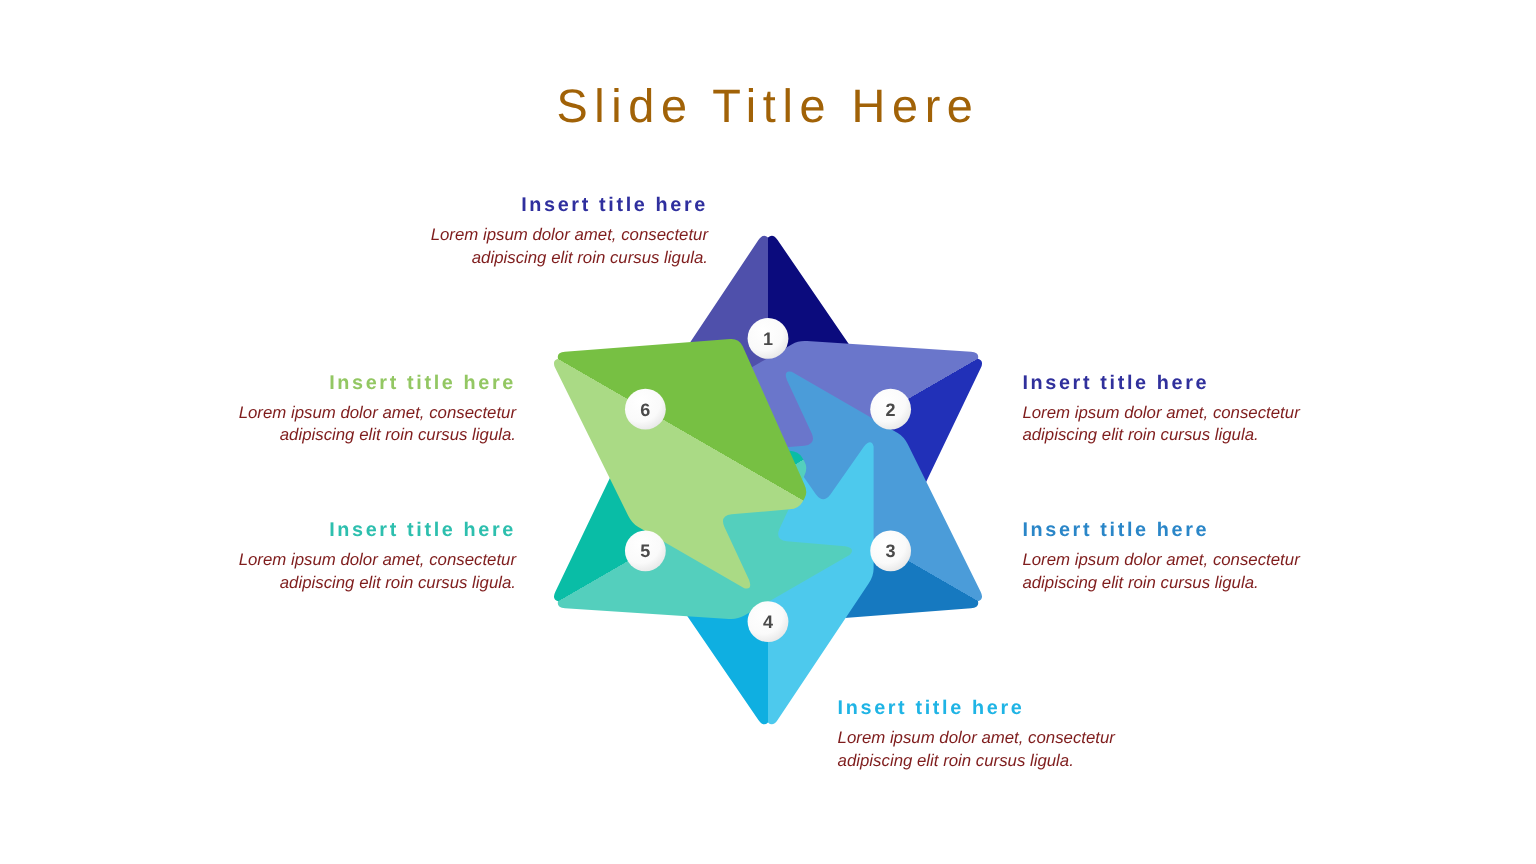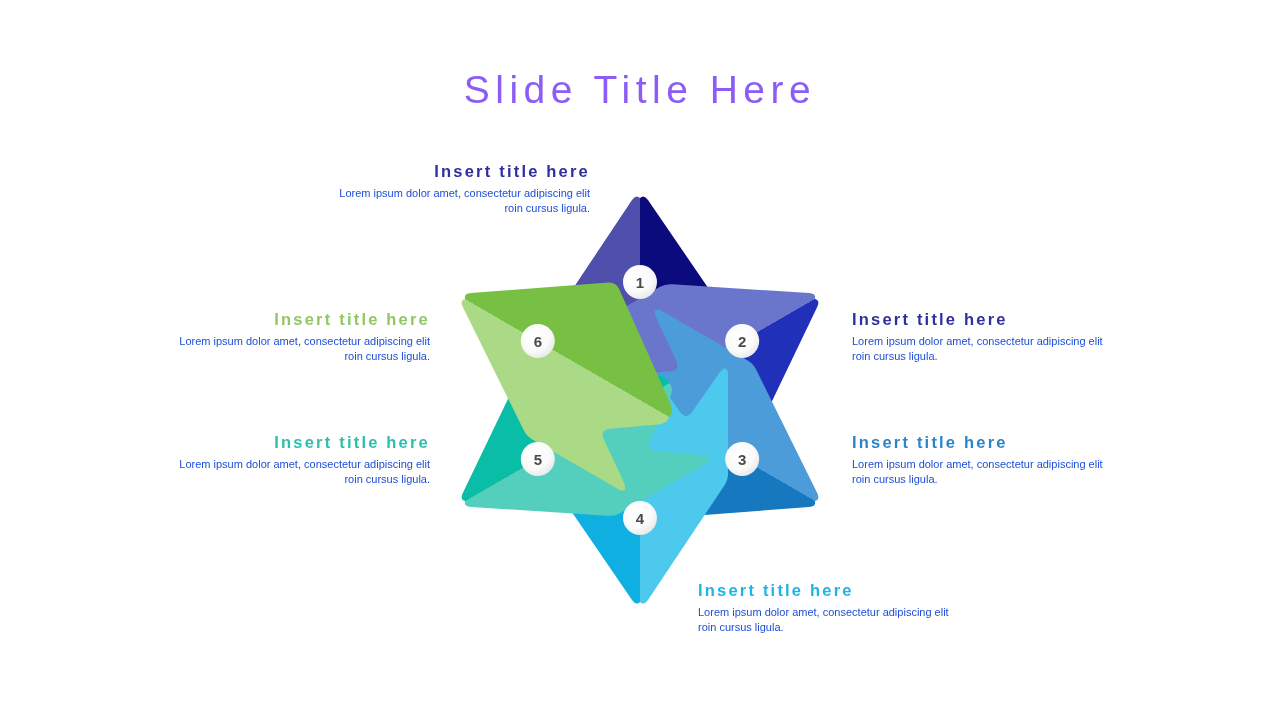--- a/index.html
+++ b/index.html
@@ -27,21 +27,21 @@
   
   .slide-title {
     position: absolute;
     top: 42px;
     left: 0;
     width: 1280px;
     text-align: center;
     font-size: 39px;
     font-weight: 400;
     letter-spacing: 5.5px;
-    color: #8b5cf6;
+    color: #a16207;
     white-space: nowrap;
   }
 
   
   .diagram {
     position: absolute;
     left: 400px;
     top: 130px;
     width: 480px;
     height: 540px;
@@ -59,24 +59,25 @@
     width: 270px;
   }
   .callout .c-title {
     font-size: 16.5px;
     letter-spacing: 2.2px;
     margin: 0 0 5px 0;
     white-space: nowrap;
     font-weight: 700;
   }
   .callout .c-body {
-    font-size: 11px;
+    font-size: 14px;
     line-height: 1.33;
-    color: #1d4ed8;
+    color: #7f1d1d;
     margin: 0;
+    font-style: italic;
   }
 
   
   .cal-1 { left: 318px; top: 162px; width: 272px; text-align: right; }
   .cal-2 { left: 852px; top: 310px; width: 272px; }
   .cal-3 { left: 852px; top: 433px; width: 272px; }
   .cal-4 { left: 698px; top: 581px; width: 272px; }
   .cal-5 { left: 158px; top: 433px; width: 272px; text-align: right; }
   .cal-6 { left: 158px; top: 310px; width: 272px; text-align: right; }
 

